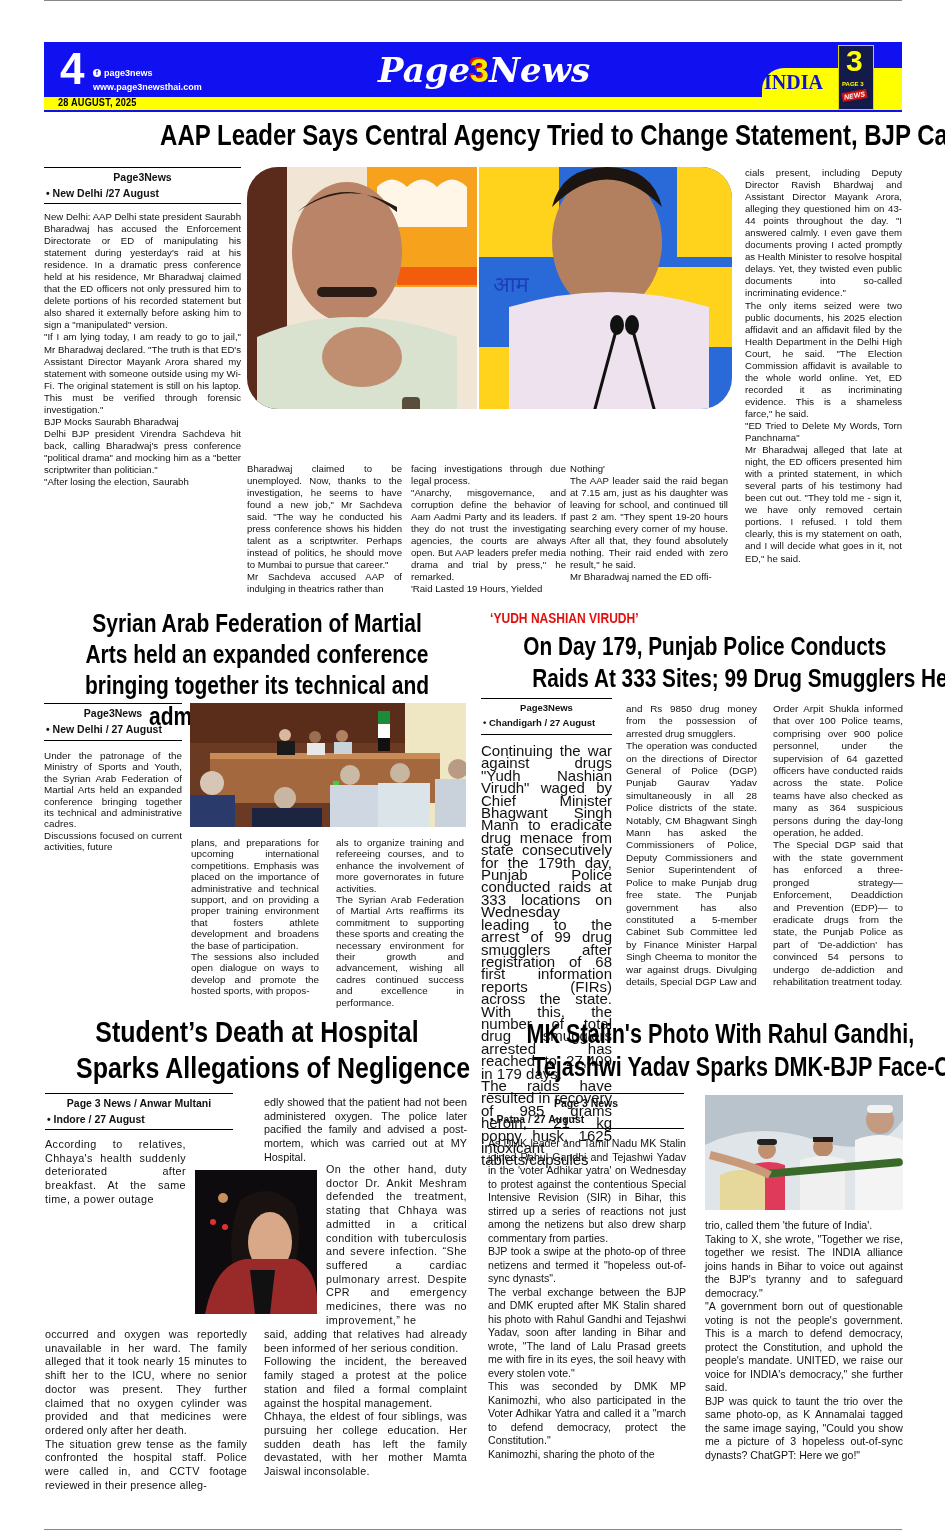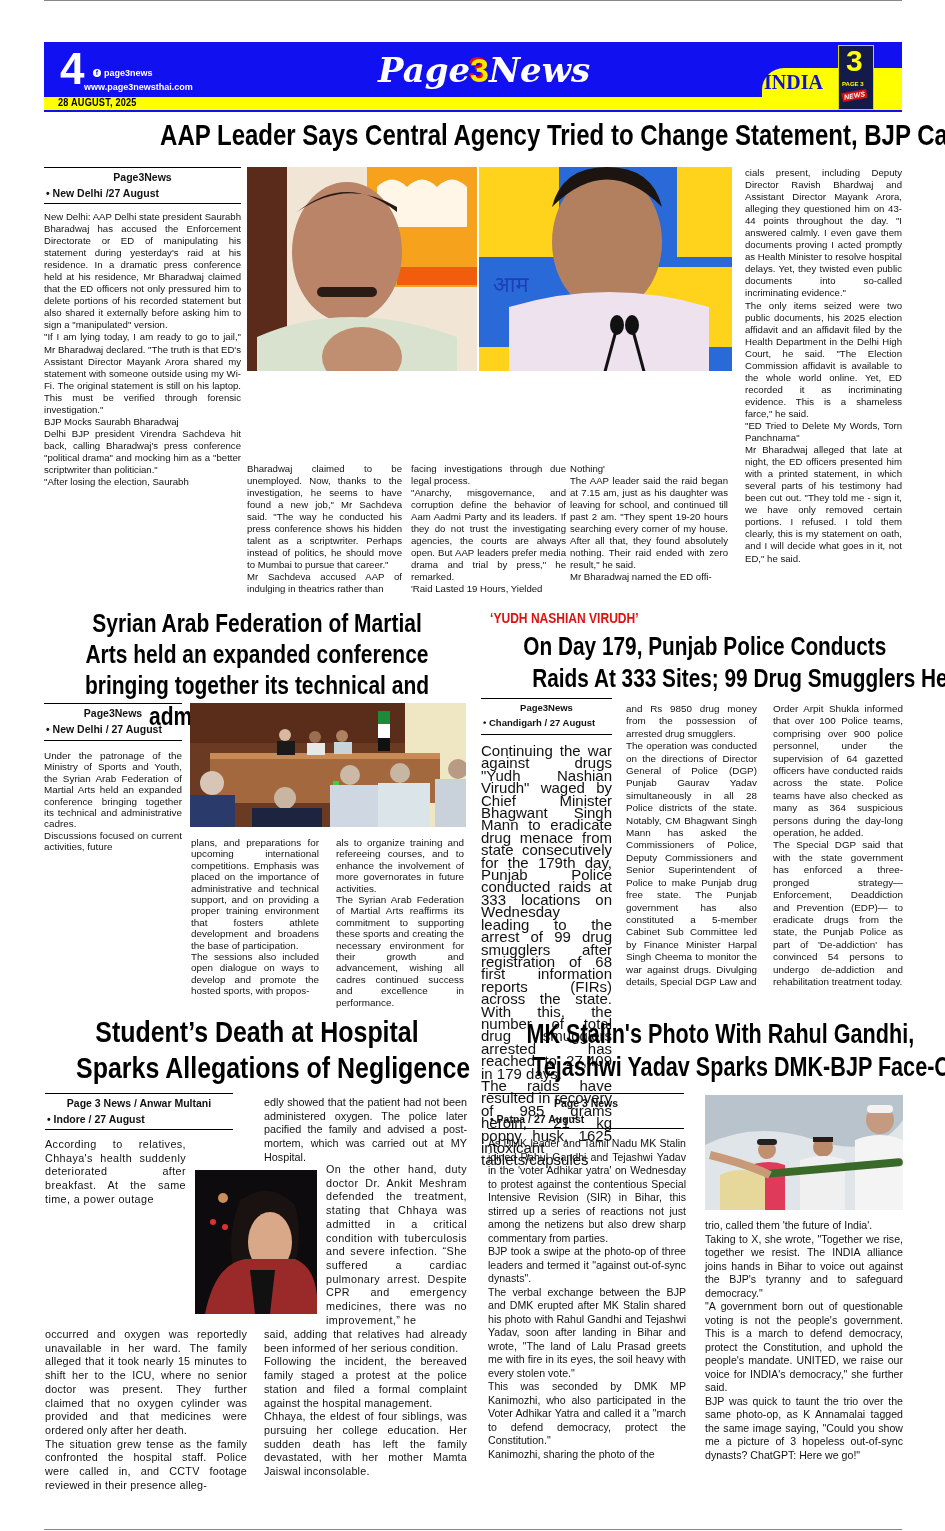--- a/index.html
+++ b/index.html
@@ -7,21 +7,21 @@
   body { position: relative; font-family: "Liberation Sans", sans-serif; color: #111; }
   .abs { position: absolute; }
 
   
   .mast { left: 44px; top: 42px; width: 858px; height: 70px; background: #1010f0; }
   .mast-yellow { left: 44px; top: 97px; width: 858px; height: 13px; background: #ffff00; }
   .mast-yellow-right { left: 762px; top: 68px; width: 140px; height: 42px; background: #ffff00; border-top-left-radius: 22px; }
   .page-num { left: 60px; top: 46px; font: bold 44px "Liberation Sans", sans-serif; color: #fff; line-height: 46px; }
   .social { left: 93px; top: 68px; font: bold 9px "Liberation Sans", sans-serif; color: #fff; display:flex; align-items:center; gap:3px;}
   .fb { width: 8px; height: 8px; border-radius: 50%; background: #fff; color:#1010f0; font-size:7px; line-height:8px; text-align:center; }
-  .site { left: 84px; top: 82px; font: bold 9px "Liberation Sans", sans-serif; color: #fff; text-align: right; }
+  .site { left: 93px; top: 82px; font: bold 9px "Liberation Sans", sans-serif; color: #fff; text-align: right; }
   .date { left: 58px; top: 97px; font: bold 10px "Liberation Sans", sans-serif; color: #000; letter-spacing: 0.2px; transform: scaleX(0.92); transform-origin: left; }
   .logo { left: 378px; top: 50px; font: bold italic 34px "DejaVu Serif", serif; color: #fff; letter-spacing: 0px; }
   .logo .three { color: #ffe600; font-family: "Liberation Sans", sans-serif; font-style: normal; font-weight: bold; text-shadow: -2px -2px 0 #e01010; }
   .india { left: 764px; top: 71px; font: bold 20px "Liberation Serif", serif; color: #1010d0; }
   .badge-box { left: 838px; top: 45px; width: 36px; height: 65px; background: #141a4a; border: 1px solid #d9d900; }
   .badge-3 { left: 846px; top: 44px; font: bold 30px "Liberation Sans", sans-serif; color: #ffff00; }
   .badge-page { left: 842px; top: 81px; font: bold 6px "Liberation Sans", sans-serif; color: #ffff00; }
   .badge-news { left: 842px; top: 91px; font: bold italic 7px "Liberation Sans", sans-serif; color: #fff; background: #d01010; padding: 1px 2px; transform: rotate(-10deg); }
 
   .top-rule { left: 44px; top: 0px; width: 858px; height: 1px; background: #888; }
@@ -79,21 +79,21 @@
   </div>
 
   <div class="abs txt" style="left:44px; top:211px; width:197px;">
     <p>New Delhi: AAP Delhi state president Saurabh Bharadwaj has accused the Enforcement Directorate or ED of manipulating his statement during yesterday's raid at his residence. In a dramatic press conference held at his residence, Mr Bharadwaj claimed that the ED officers not only pressured him to delete portions of his recorded statement but also shared it externally before asking him to sign a "manipulated" version.</p>
     <p>"If I am lying today, I am ready to go to jail," Mr Bharadwaj declared. "The truth is that ED's Assistant Director Mayank Arora shared my statement with someone outside using my Wi-Fi. The original statement is still on his laptop. This must be verified through forensic investigation."</p>
     <p>BJP Mocks Saurabh Bharadwaj</p>
     <p>Delhi BJP president Virendra Sachdeva hit back, calling Bharadwaj's press conference "political drama" and mocking him as a "better scriptwriter than politician."</p>
     <p>"After losing the election, Saurabh</p>
   </div>
 
-  <div class="abs photo" style="left:247px; top:167px; width:485px; height:204px;">
+  <div class="abs photo" style="left:247px; top:167px; width:485px; height:242px;border-radius:31px;">
     <svg width="485" height="290" viewBox="0 0 485 290">
       <rect x="0" y="0" width="230" height="290" fill="#f1e6d6"></rect>
       <rect x="0" y="0" width="40" height="290" fill="#5a2a1a"></rect>
       <rect x="120" y="0" width="110" height="120" fill="#f7a21c"></rect>
       <rect x="150" y="100" width="80" height="18" fill="#f25c0d"></rect>
       <path d="M130 20 q15 -15 30 0 q15 -15 30 0 q15 -15 30 0 v40 h-90z" fill="#ffffff" opacity="0.9"></path>
       <ellipse cx="100" cy="85" rx="55" ry="70" fill="#b98467"></ellipse>
       <path d="M50 45 q50 -40 100 0 v-5 q-50 -30 -100 5z" fill="#2a1a14"></path>
       <rect x="70" y="120" width="60" height="10" rx="5" fill="#2b1b15"></rect>
       <path d="M10 170 q90 -40 200 0 v120 h-200z" fill="#d9e2cf"></path>
@@ -272,21 +272,21 @@
     <span style="display:inline-block; transform:scaleX(0.80);">Tejashwi Yadav Sparks DMK-BJP Face-Off</span>
   </h2>
 
   <div class="abs byline-block" style="left:488px; top:1093px; width:196px; height:36px;">
     <div class="byline-src">Page 3 News</div>
     <div class="byline-loc">•  Patna /  27  August</div>
   </div>
 
   <div class="abs txt" style="left:488px; top:1137px; width:198px; font-size:10.6px; line-height:13.5px;">
     <p>As DMK leader and Tamil Nadu MK Stalin joined Rahul Gandhi and Tejashwi Yadav in the 'voter Adhikar yatra' on Wednesday to protest against the contentious Special Intensive Revision (SIR) in Bihar, this stirred up a series of reactions not just among the netizens but also drew sharp commentary from parties.</p>
-    <p>BJP took a swipe at the photo-op of three leaders and termed it "against out-of-sync dynasts".</p>
+    <p>BJP took a swipe at the photo-op of three netizens and termed it "hopeless out-of-sync dynasts".</p>
     <p>The verbal exchange between the BJP and DMK erupted after MK Stalin shared his photo with Rahul Gandhi and Tejashwi Yadav, soon after landing in Bihar and wrote, "The land of Lalu Prasad greets me with fire in its eyes, the soil heavy with every stolen vote."</p>
     <p>This was seconded by DMK MP Kanimozhi, who also participated in the Voter Adhikar Yatra and called it a "march to defend democracy, protect the Constitution."</p>
     <p>Kanimozhi, sharing the photo of the</p>
   </div>
 
   <div class="abs photo" style="left:705px; top:1095px; width:198px; height:115px;">
     <svg width="198" height="115" viewBox="0 0 198 115">
       <rect width="198" height="115" fill="#cdd5dc"></rect>
       <rect x="0" y="0" width="198" height="55" fill="#b8c3cc"></rect>
       <path d="M0 50 q50 -25 110 -5 t88 -20 v90 h-198z" fill="#dfe5e8"></path>

